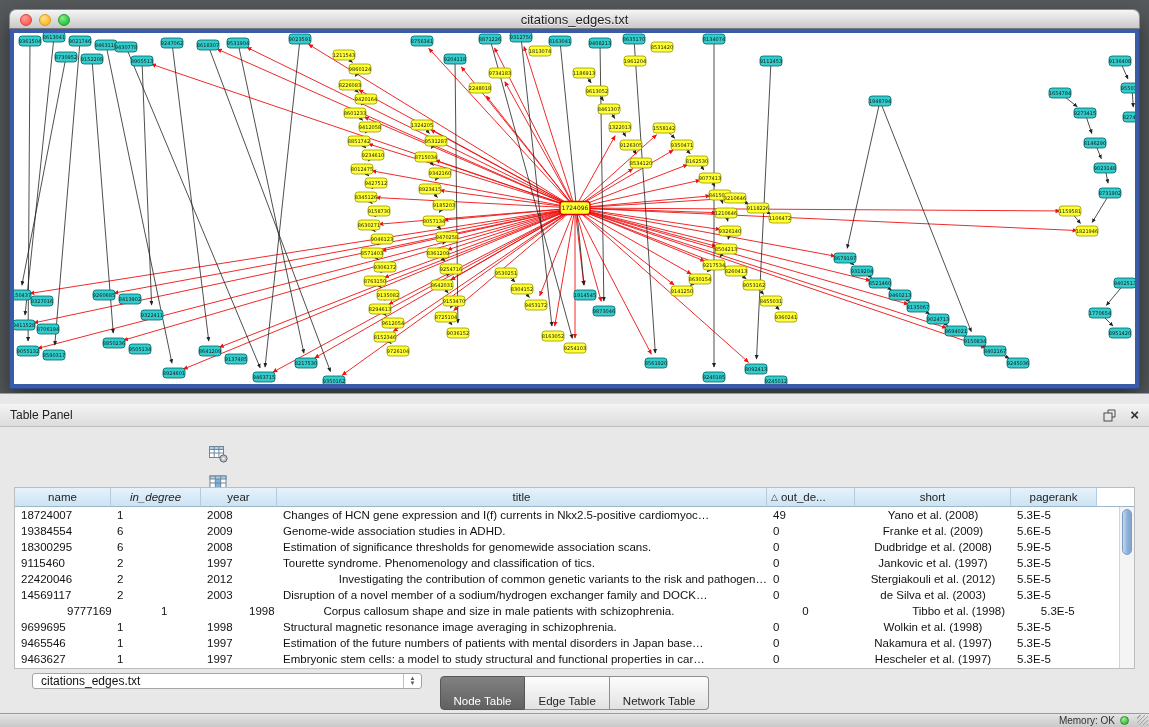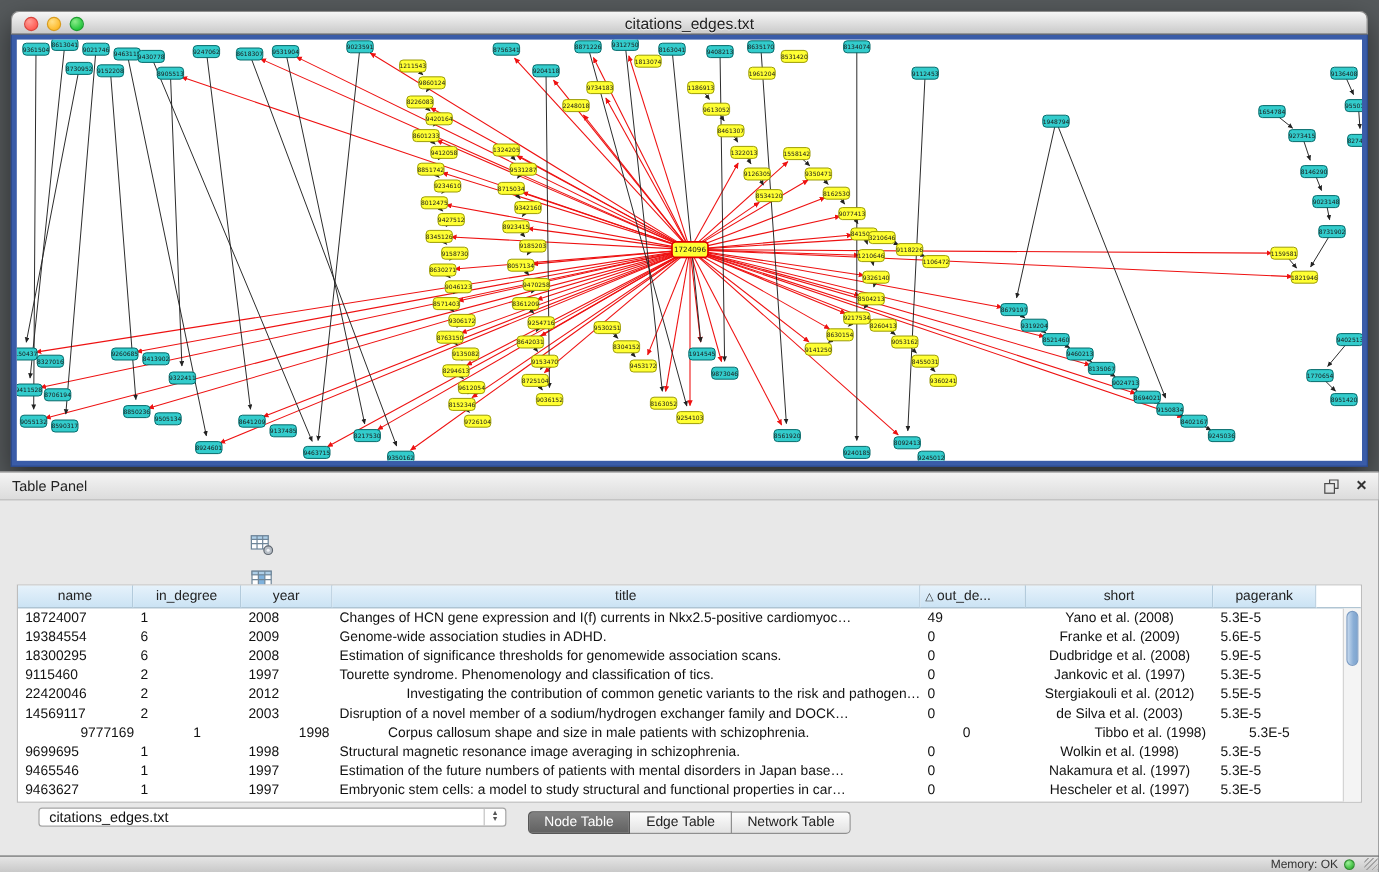--- a/index.html
+++ b/index.html
@@ -22,21 +22,21 @@
                text-shadow:0 1px 0 rgba(255,255,255,.8); }
   .net-frame { position:absolute; left:0; top:20px; right:0; bottom:0;
                background:#3a5ca8; border:1px solid #2c4a8c; border-top:none; padding:4px; }
   .net-canvas { width:100%; height:100%; background:#ffffff; overflow:hidden; position:relative; }
   .net-canvas svg text { font-family:"DejaVu Sans", sans-serif; }
 
   
   .table-panel { position:absolute; left:0; top:393px; width:1149px; height:320px;
                  background:#e8e8e8; border-top:1px solid #9a9a9a; }
   .panel-header { height:23px; background:linear-gradient(#f4f4f4,#dcdcdc);
-                  border-bottom:1px solid #bcbcbc; display:flex; align-items:center; padding:0 10px; }
+                  border-bottom:1px solid #bcbcbc; display:flex; align-items:center; padding:0 10px;margin-top:10px; }
   .panel-title { font-size:12px; color:#222; }
   .ph-spacer { flex:1; }
   .ph-icon { display:flex; align-items:center; margin-left:14px; cursor:default; }
   .close-x { font-size:15px; font-weight:bold; color:#333; line-height:14px; }
 
   .toolbar { position:absolute; top:50px; left:14px; height:30px; display:flex; align-items:center; gap:9px;flex-direction:column; }
   .icobtn { width:26px; height:26px; background:transparent; border:none; display:flex;
             align-items:center; justify-content:center; }
   .fx-btn { font-family:"Liberation Serif", serif; font-style:italic; font-weight:bold;
             font-size:15px; color:#222; background:transparent; border:none; padding:0 4px; }
@@ -60,21 +60,21 @@
   .tr { display:flex; height:16px; }
   .td { font-size:11.5px; line-height:16px; color:#111; white-space:nowrap; overflow:hidden;
         padding-left:6px; }
   .td.center { text-align:center; padding-left:0; }
   .vscroll { position:absolute; top:19px; right:0; bottom:0; width:15px; background:#f4f4f4;
              border-left:1px solid #d4d4d4; }
   .vthumb { position:absolute; top:2px; left:2px; width:10px; height:46px; border-radius:6px;
             background:linear-gradient(90deg,#c4d8ee,#8aaed6 60%,#7fa5cf); border:1px solid #7b9cc4; }
 
   .tabs { position:absolute; top:282px; left:0; width:100%; display:flex; justify-content:center; }
-  .tab { font-size:11.5px; height:19px; line-height:17px; padding:0 13px; color:#222;
+  .tab { font-size:11.5px; height:19px; line-height:17px; padding:16px 13px; color:#222;
          background:linear-gradient(#fdfdfd,#e2e2e2); border:1px solid #8f8f8f; }
   .tab:not(:first-child) { border-left:none; }
   .tab:first-child { border-radius:4px 0 0 4px; }
   .tab:last-child { border-radius:0 4px 4px 0; }
   .tab.sel { background:linear-gradient(#818181,#616161); color:#fff; border-color:#565656; }
 
   
   .statusbar { position:absolute; left:0; bottom:0; width:1149px; height:14px;
                background:linear-gradient(#e5e5e5,#c8c8c8); border-top:1px solid #9b9b9b;
                display:flex; align-items:center; justify-content:flex-end; padding-right:20px; gap:5px; }
@@ -919,21 +919,21 @@
           <span>▼</span>
         </span>
       </div>
     </div>
 
     <div class="table-wrap">
       <div class="thead" id="thead">
           <div class="th" style="width: 96px;">
             <span>name</span>
           </div>
-          <div class="th" style="width: 90px;">
+          <div class="th" style="width: 90px; font-style: italic;">
             <span>in_degree</span>
           </div>
           <div class="th" style="width: 76px;">
             <span>year</span>
           </div>
           <div class="th" style="width: 490px;">
             <span>title</span>
           </div>
           <div class="th left" style="width: 88px;">
             <span class="sort">△</span>

